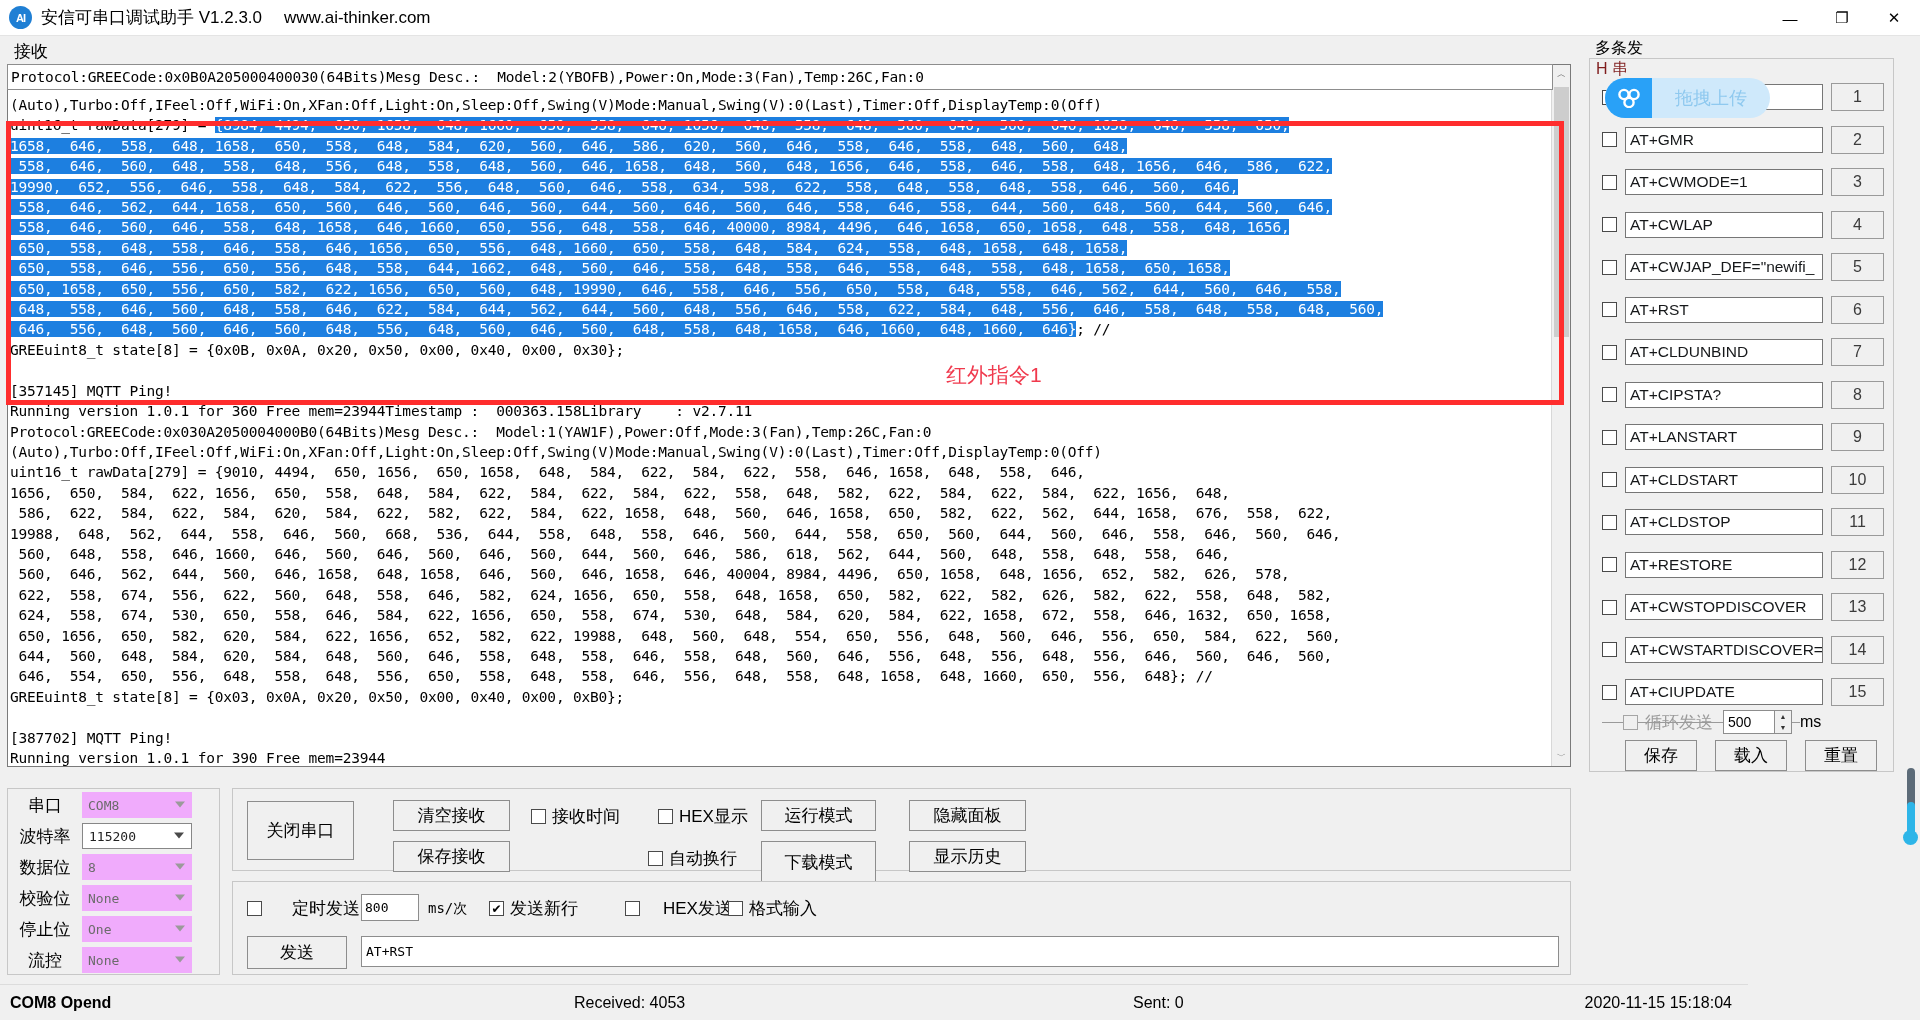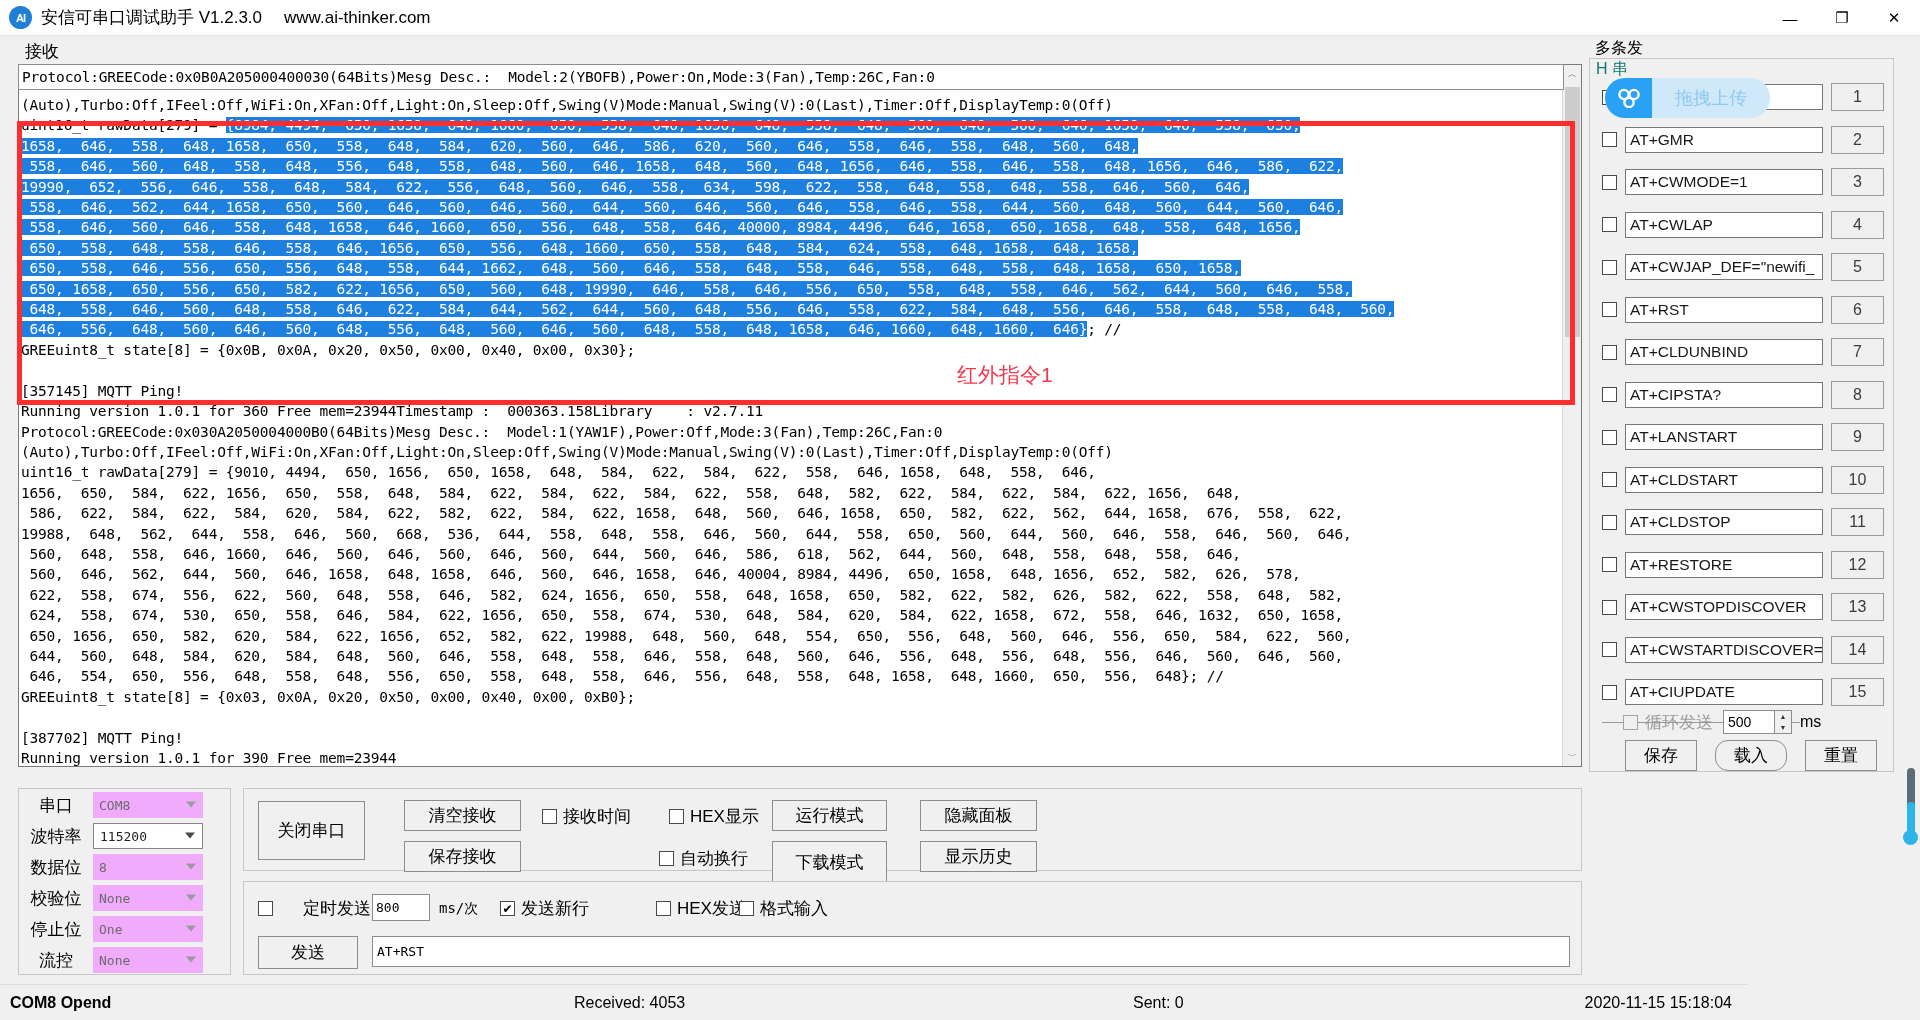--- a/index.html
+++ b/index.html
@@ -38,21 +38,21 @@
   
   #body {
     position: absolute; top: 36px; left: 0;
     width: 1920px; height: 948px;
     background: #f0f0f0;
   }
 
   
   #leftcol {
     position: absolute; left: 0; top: 0;
-    width: 1583px; height: 948px; margin-left: 11px;
+    width: 1583px; height: 948px;
   }
 
   #recv-label {
     position: absolute; left: 14px; top: 4px;
     font-size: 17px; color: #000;
   }
 
   
   #recv-wrap {
     position: absolute; left: 7px; top: 28px;
@@ -436,40 +436,40 @@
         <span>定时发送</span>
       </div>
       <div id="timer-input" style="position:absolute;left:128px;top:12px;">800</div>
       <span style="position:absolute;left:195px;top:18px;font-size:14px;font-family:'DejaVu Sans Mono',monospace;color:#000;">ms/次</span>
 
       <div class="cbx" style="position:absolute;left:256px;top:15px;">
         <div class="box">✔</div>
         <span>发送新行</span>
       </div>
 
-      <div class="cbx" style="position:absolute;left:412px;top:15px;">
+      <div class="cbx" style="position:absolute;left:392px;top:15px;gap:17px;">
         <div class="box"></div>
         <span>HEX发送</span>
       </div>
 
       <div class="cbx" style="position:absolute;left:495px;top:15px;">
         <div class="box"></div>
         <span>格式输入</span>
       </div>
 
       <div class="btn" style="position:absolute;left:14px;top:54px;width:100px;height:33px;">发送</div>
       <div id="send-input" style="position:absolute;left:128px;top:54px;width:1198px;">AT+RST</div>
     </div>
   <div style="position: absolute; left: 7px; top: 28px; width: 1546px; height: 26px; background: rgb(255, 255, 255); border: 1px solid rgb(141, 141, 141); font-family: &quot;DejaVu Sans Mono&quot;, monospace; font-size: 14.5px; line-height: 24px; color: rgb(0, 0, 0); white-space: pre; overflow: hidden; padding-left: 3px; letter-spacing: -0.2px; z-index: 3;">Protocol:GREECode:0x0B0A205000400030(64Bits)Mesg Desc.:  Model:2(YBOFB),Power:On,Mode:3(Fan),Temp:26C,Fan:0</div>
     </div>
 
   <div id="rightcol">
     <div id="right-head-text">多条发</div>
     <div id="right-group">
-      <div style="position:absolute;left:6px;top:0px;font-size:16px;color:#0f766e;">H                     串</div>
+      <div style="position:absolute;left:6px;top:0px;font-size:16px;color:#7f1d1d;">H                     串</div>
       <div id="col-hdr-send">发送</div>
     <div class="cmd-row" style="top: 24px;">
           <div class="cmd-chk"></div>
           <div class="cmd-input">AT+CSYSID</div>
           <div class="cmd-num">1</div>
         </div>
         <div class="cmd-row" style="top: 66.5px;">
           <div class="cmd-chk"></div>
           <div class="cmd-input">AT+GMR</div>
           <div class="cmd-num">2</div>
@@ -547,21 +547,21 @@
       <span id="loop-label">循环发送</span>
       <div id="loop-input">500</div>
       <div id="loop-spin">
         <div class="spin-half">▲</div>
         <div class="spin-half">▼</div>
       </div>
       <span id="loop-ms">ms</span>
     </div>
 
     <div class="btn bot-btn" style="left:42px;">保存</div>
-    <div class="btn bot-btn" style="left:132px;border-radius:13px;">载入</div>
+    <div class="btn bot-btn" style="left:132px;">载入</div>
     <div class="btn bot-btn" style="left:222px;">重置</div>
 
     <div id="outer-sb">
       <div id="outer-sb-track"></div>
       <div id="outer-sb-thumb"></div>
       <div id="outer-sb-knob"></div>
     </div>
   </div>
 
   <div id="drag-pill">

